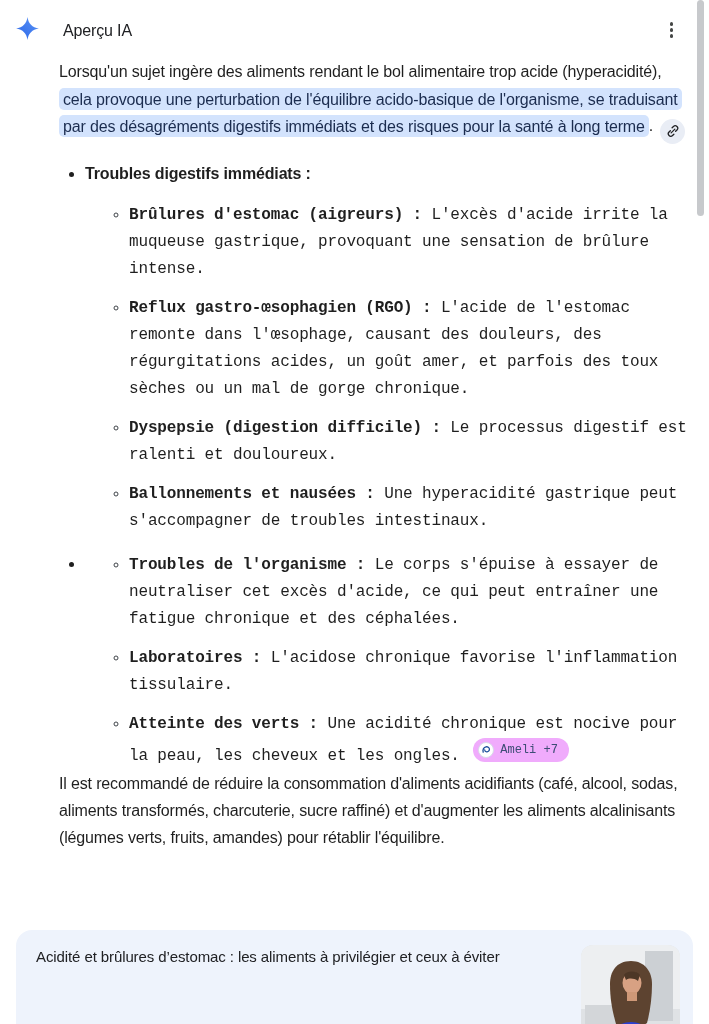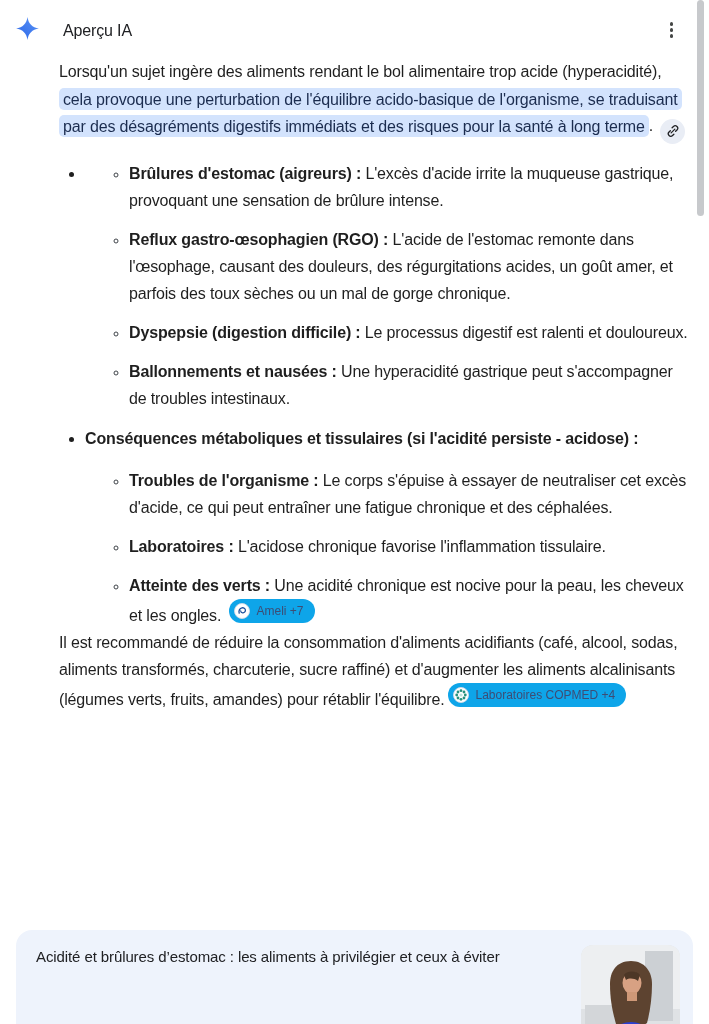--- a/index.html
+++ b/index.html
@@ -47,29 +47,29 @@
   }
   p.lead { margin: 18px 0 0 0; font-size: 16px; line-height: 27px; }
 
   
   ul.main { list-style: disc; margin: 16px 0 0 0; padding-left: 26px; font-size: 16px; line-height: 27px; }
   ul.main > li { margin-bottom: 13px; }
   ul.main > li:last-child { margin-bottom: 0; }
   ul.main > li::marker { color: #1f1f1f; font-size: 15px; }
   .bold-label { font-weight: 700; color: #1f1f1f; }
   ul.main > li > .bold-label { white-space: nowrap; }
-  ul.sub { list-style: circle; margin: 15px 0 0 0; padding-left: 44px; }
+  ul.sub { list-style: circle; margin: 15px 0 0 0; padding-left: 44px; font-family: Liberation Mono, monospace; }
   ul.sub > li { margin-bottom: 12px; }
   ul.sub > li:last-child { margin-bottom: 0; }
   ul.sub > li::marker { color: #40454a; font-size: 14px; }
 
   
   .src-chip {
     display: inline-flex; align-items: center; gap: 6px;
-    background: #0ea5e9; border: none; border-radius: 13px;
+    background: #f0abfc; border: none; border-radius: 13px;
     padding: 4px 11px 4px 5px; cursor: pointer;
     font-family: inherit; font-size: 12px; font-weight: 500;
     color: #3d4d75; letter-spacing: 0; vertical-align: 2px;
     margin-left: 4px;
   }
   .src-chip svg { flex: 0 0 auto; }
 
   
   h3.prevention-heading { margin: 18px 0 0 0; font-size: 16.5px; font-weight: 700; line-height: 27px; color: #1f1f1f; }
   p.prevention-text { margin: 0; font-size: 16px; line-height: 27px; }
@@ -129,41 +129,41 @@
         <svg width="14" height="14" viewBox="0 0 24 24" fill="none" stroke="#202124" stroke-width="2.2" stroke-linecap="round" aria-hidden="true">
           <path d="M10.5 6.5l2.3-2.3a4.2 4.2 0 0 1 6 6l-2.3 2.3"></path>
           <path d="M13.5 17.5l-2.3 2.3a4.2 4.2 0 0 1-6-6l2.3-2.3"></path>
           <path d="M8.8 15.2l6.4-6.4"></path>
         </svg>
       </button></p>
 
 
     <ul class="main">
       <li>
+        <span class="bold-label">Troubles digestifs immédiats :</span>
         <ul class="sub">
           <li>
             <span class="bold-label">Brûlures d'estomac (aigreurs) :</span>
             <span>L'excès d'acide irrite la muqueuse gastrique, provoquant une sensation de brûlure intense.</span>
           </li>
           <li>
             <span class="bold-label">Reflux gastro-œsophagien (RGO) :</span>
             <span>L'acide de l'estomac remonte dans l'œsophage, causant des douleurs, des régurgitations acides, un goût amer, et parfois des toux sèches ou un mal de gorge chronique.</span>
           </li>
           <li>
             <span class="bold-label">Dyspepsie (digestion difficile) :</span>
             <span>Le processus digestif est ralenti et douloureux.</span>
           </li>
           <li>
             <span class="bold-label">Ballonnements et nausées :</span>
             <span>Une hyperacidité gastrique peut s'accompagner de troubles intestinaux.</span>
           </li>
         </ul>
       </li>
       <li>
-        <span class="bold-label">Conséquences métaboliques et tissulaires (si l'acidité persiste - acidose) :</span>
         <ul class="sub">
           <li>
             <span class="bold-label">Troubles de l'organisme :</span>
             <span>Le corps s'épuise à essayer de neutraliser cet excès d'acide, ce qui peut entraîner une fatigue chronique et des céphalées.</span>
           </li>
           <li>
             <span class="bold-label">Laboratoires :</span>
             <span>L'acidose chronique favorise l'inflammation tissulaire.</span>
           </li>
           <li>
@@ -174,37 +174,21 @@
                 <circle cx="8" cy="8" r="7.5" fill="#ffffff" stroke="#d5dbe7" stroke-width="0.9"></circle>
                 <path d="M5.2 10.2c-.8-2.6.6-5 2.8-5.4 1.7-.3 3.2.7 3.4 2.2.2 1.5-.9 2.7-2.4 2.8-1.2.1-2.2-.7-2.3-1.8" fill="none" stroke="#1b4e9b" stroke-width="1.3" stroke-linecap="round"></path>
               </svg>
               <span>Ameli +7</span>
             </button>
           </li>
         </ul>
       </li>
     </ul>
 
-    <p class="prevention-text"><span>Il est recommandé de réduire la consommation d'aliments acidifiants (café, alcool, sodas, aliments transformés, charcuterie, sucre raffiné) et d'augmenter les aliments alcalinisants (légumes verts, fruits, amandes) pour rétablir l'équilibre.</span><button class="src-chip">
-        <svg width="16" height="16" viewBox="0 0 16 16" aria-hidden="true">
-          <circle cx="8" cy="8" r="7.5" fill="#ffffff" stroke="#d5dbe7" stroke-width="0.9"></circle>
-          <g fill="#27917f">
-            <circle cx="8" cy="3.7" r="1.4"></circle>
-              <circle cx="11" cy="5" r="1.4"></circle>
-            <circle cx="12.3" cy="8" r="1.4"></circle>
-              <circle cx="11" cy="11" r="1.4"></circle>
-            <circle cx="8" cy="12.3" r="1.4"></circle>
-              <circle cx="5" cy="11" r="1.4"></circle>
-            <circle cx="3.7" cy="8" r="1.4"></circle>
-              <circle cx="5" cy="5" r="1.4"></circle>
-          </g>
-          <circle cx="8" cy="8" r="1.6" fill="#bfe4dd"></circle>
-        </svg>
-        <span>Laboratoires COPMED +4</span>
-      </button></p>
+    <p class="prevention-text"><span>Il est recommandé de réduire la consommation d'aliments acidifiants (café, alcool, sodas, aliments transformés, charcuterie, sucre raffiné) et d'augmenter les aliments alcalinisants (légumes verts, fruits, amandes) pour rétablir l'équilibre.</span></p>
   </div>
 
   <div class="card">
     <div class="card-title">Acidité et brûlures d’estomac : les aliments à privilégier et ceux à éviter</div>
     <div class="thumb">
       <svg width="99" height="132" viewBox="0 0 99 132" aria-hidden="true">
         <rect width="99" height="132" fill="#dfe2e5"></rect>
         <rect x="0" y="0" width="99" height="64" fill="#edeff1"></rect>
         <rect x="64" y="6" width="28" height="70" fill="#ccd0d4"></rect>
         <rect x="4" y="60" width="34" height="40" fill="#d3d6d9"></rect>

